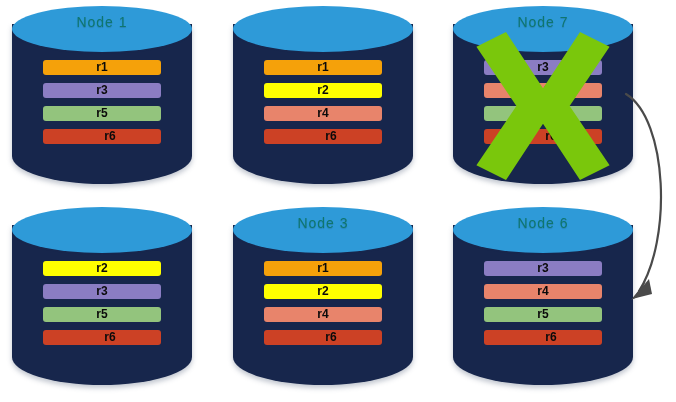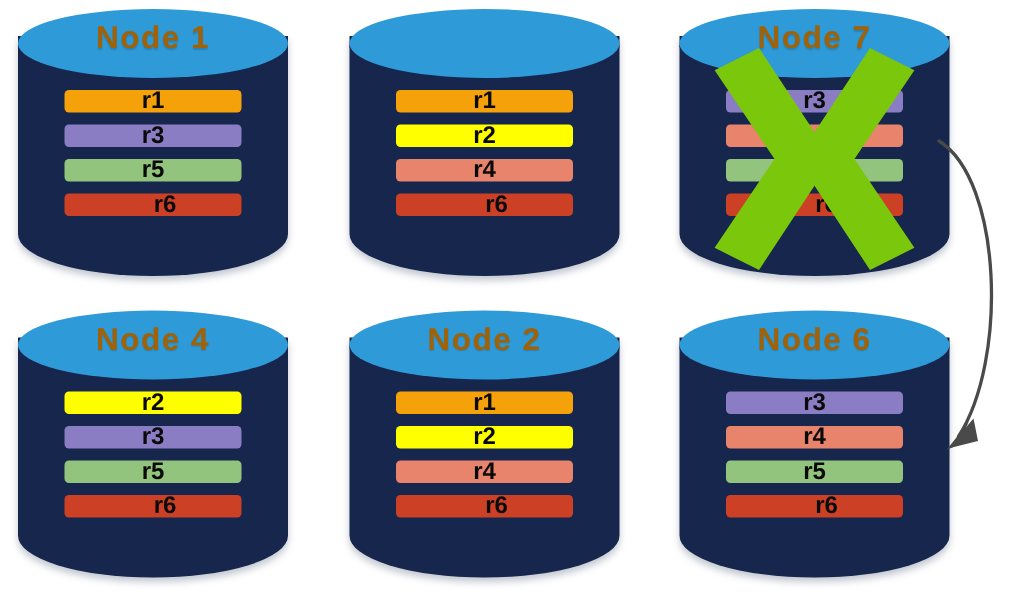--- a/index.html
+++ b/index.html
@@ -48,41 +48,41 @@
     background: #2e9ad8;
     border-radius: 50% / 50%;
     box-shadow: 0 2px 0 0 #17264c;
   }
   .cyl-title {
     position: absolute;
     left: 0;
     top: 8px;
     width: 180px;
     text-align: center;
-    color: #a16207;
-    font-size: 21px;
-    font-weight: bold;
+    color: #0f766e;
+    font-size: 14px;
+    font-weight: normal;
     letter-spacing: 1px;
     z-index: 6;
     text-shadow: 0 1px 1px rgba(0,0,0,0.15);
   }
 
   .bars {
     position: absolute;
     left: 31px;
     top: 54px;
     width: 118px;
     z-index: 5;
   }
   .bar {
     height: 15px;
     margin-bottom: 8px;
     border-radius: 3px;
     text-align: center;
-    font-size: 16px;
+    font-size: 12px;
     font-weight: bold;
     color: #0a0a0a;
     line-height: 15px;
   }
   .bar:last-child { margin-bottom: 0; padding-left: 16px; }
 
   
   .x-mark {
     position: absolute;
     left: 16px;
@@ -141,33 +141,32 @@
       <div class="bar" style="background: rgb(204, 65, 37);">r6</div>
     </div>
     <svg class="x-mark" viewBox="0 0 100 100">
       <polygon points="5,10 25,0 50,38 75,0 95,10 68,50 95,90 75,100 50,62 25,100 5,90 32,50" fill="#7ac70c"></polygon>
     </svg>
   </div>
 
   <div class="node" id="node-4" style="left:12px; top:207px;">
     <div class="cyl-body"></div>
     <div class="cyl-top"></div>
-    <div class="cyl-title">Node 4</div>
     <div class="bars">
       <div class="bar" style="background: rgb(255, 255, 0);">r2</div>
       <div class="bar" style="background: rgb(139, 125, 195);">r3</div>
       <div class="bar" style="background: rgb(147, 196, 125);">r5</div>
       <div class="bar" style="background: rgb(204, 65, 37);">r6</div>
     </div>
   </div>
 
   <div class="node" id="node-5" style="left:233px; top:207px;">
     <div class="cyl-body"></div>
     <div class="cyl-top"></div>
-    <div class="cyl-title">Node 2</div>
+    <div class="cyl-title">Node 3</div>
     <div class="bars">
       <div class="bar" style="background: rgb(245, 161, 10);">r1</div>
       <div class="bar" style="background: rgb(255, 255, 0);">r2</div>
       <div class="bar" style="background: rgb(232, 132, 107);">r4</div>
       <div class="bar" style="background: rgb(204, 65, 37);">r6</div>
     </div>
   </div>
 
   <div class="node" id="node-6" style="left:453px; top:207px;">
     <div class="cyl-body"></div>

